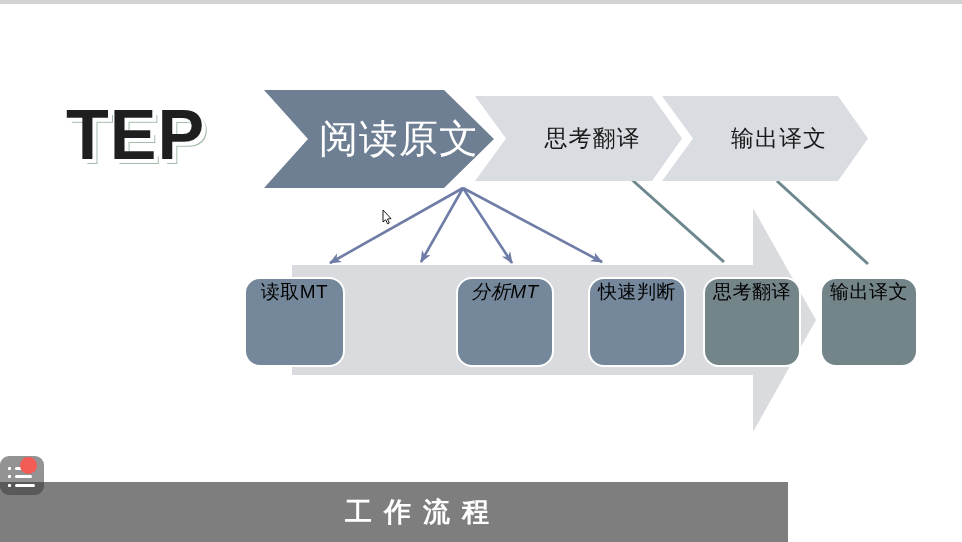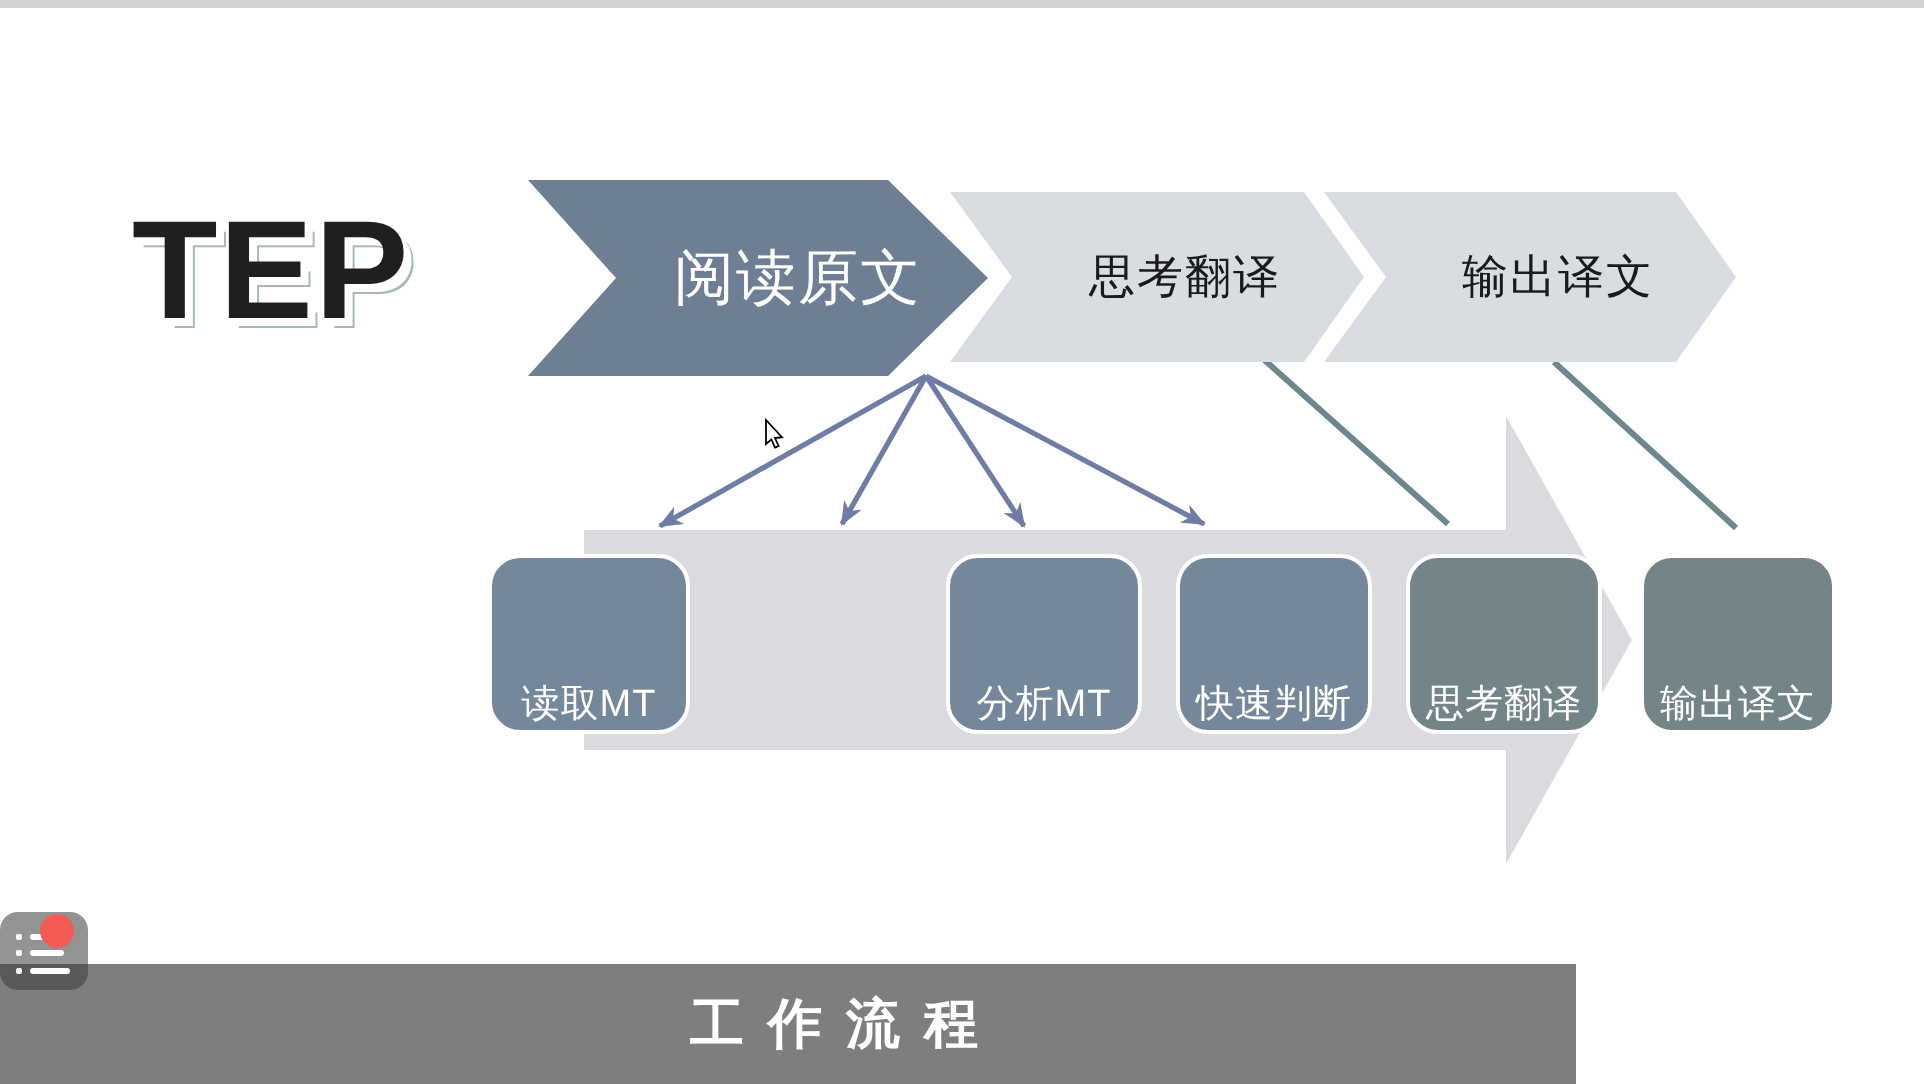--- a/index.html
+++ b/index.html
@@ -14,47 +14,47 @@
     font-size:70px;letter-spacing:1px;
     text-shadow:2px 2px 0 #ffffff,3px 3px 0 #ffffff,4px 4px 0 #ffffff,5px 5px 0 var(--heading-outline);
   }
   .heading.tep{left:66px;top:100px;}
   .heading.mtpe{left:24px;top:279px;}
   
   .chevron{position:absolute;display:flex;align-items:center;justify-content:center;}
   .chevron.dark{
     left:264px;top:90px;width:230px;height:98px;background:var(--chevron-dark);
     clip-path:polygon(0 0,180px 0,100% 50%,180px 100%,0 100%,44px 50%);
-    color:#ffffff;font-size:30px;padding-left:40px;box-sizing:border-box;letter-spacing:1px;
+    color:#ffffff;font-size:39px;padding-left:40px;box-sizing:border-box;letter-spacing:1px;
   }
   .chevron.light{
     top:96px;height:85px;background:var(--chevron-light);
     color:var(--chevron-light-text);font-size:23px;padding-left:28px;box-sizing:border-box;letter-spacing:1px;
   }
   .chevron.c2{left:475px;width:207px;clip-path:polygon(0 0,177px 0,100% 50%,177px 100%,0 100%,31px 50%);}
   .chevron.c3{left:662px;width:206px;clip-path:polygon(0 0,176px 0,100% 50%,176px 100%,0 100%,31px 50%);}
   
   .overlay{position:absolute;left:0;top:0;width:962px;height:542px;}
   .band{fill:var(--arrow-band);}
   .fan{stroke:var(--connector-blue);stroke-width:2.6;fill:none;}
   .tie{stroke:var(--connector-teal);stroke-width:3;fill:none;}
   .arrowhead{fill:var(--connector-blue);}
   .cursor{fill:#ffffff;stroke:#000000;stroke-width:0.9;}
   
   .stepbox{
     position:absolute;top:277px;height:90px;box-sizing:border-box;
     border:2px solid #ffffff;border-radius:16px;
-    display:flex;align-items:flex-end;justify-content:center;
-    color:#ffffff;font-size:19px;letter-spacing:0.5px;
+    display:flex;align-items:flex-start;justify-content:center;
+    color:#000000;font-size:19px;letter-spacing:0.5px;
   }
   .stepbox.blue{background:var(--box-blue);}
   .stepbox.teal{background:var(--box-teal);}
   .b1{left:244px;width:101px;}
   .b2{left:358px;width:98px;}
-  .b3{left:473px;width:98px;}
+  .b3{left:456px;width:98px;font-style:italic;}
   .b4{left:588px;width:98px;}
   .b5{left:703px;width:98px;}
   .b6{left:820px;width:98px;}
   
   .footer{
     position:absolute;left:0;top:482px;width:788px;height:60px;background:var(--footer-bg);
     display:flex;align-items:center;justify-content:center;
   }
   .footer .title{
     color:var(--footer-text);font-size:27px;font-weight:bold;letter-spacing:12px;margin-left:58px;

